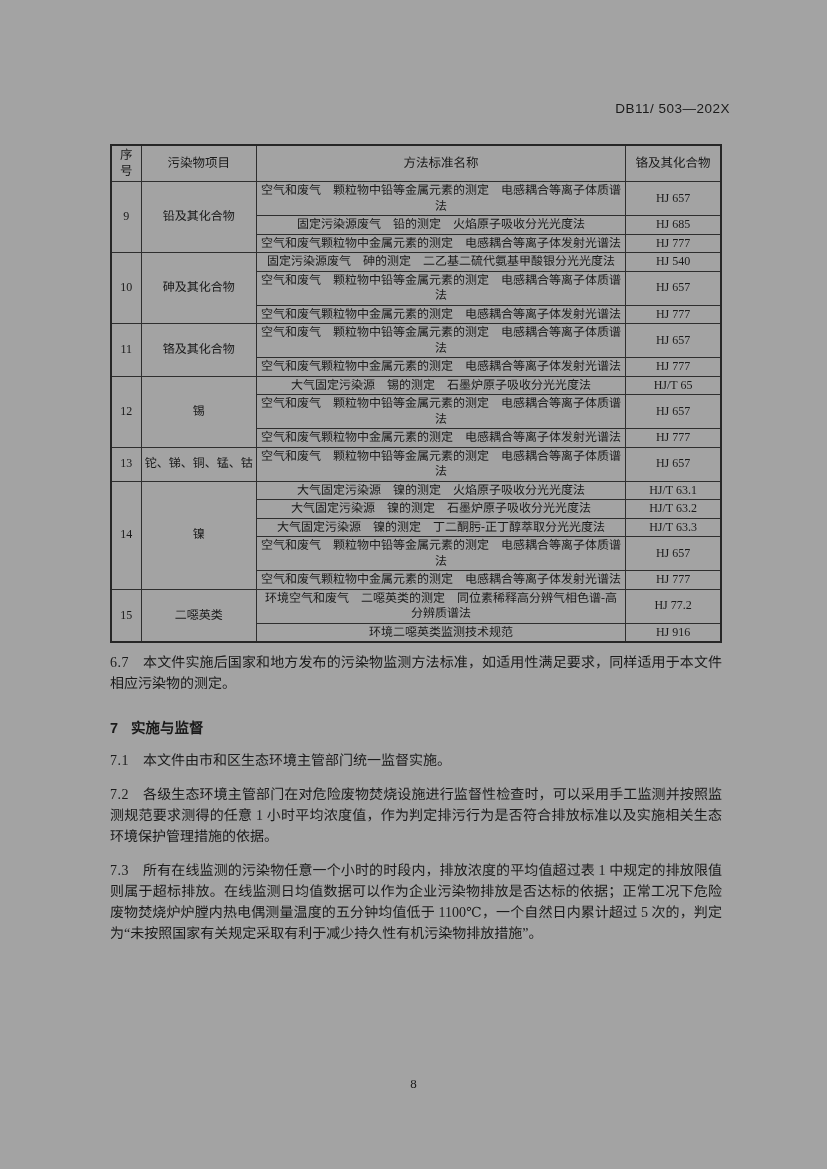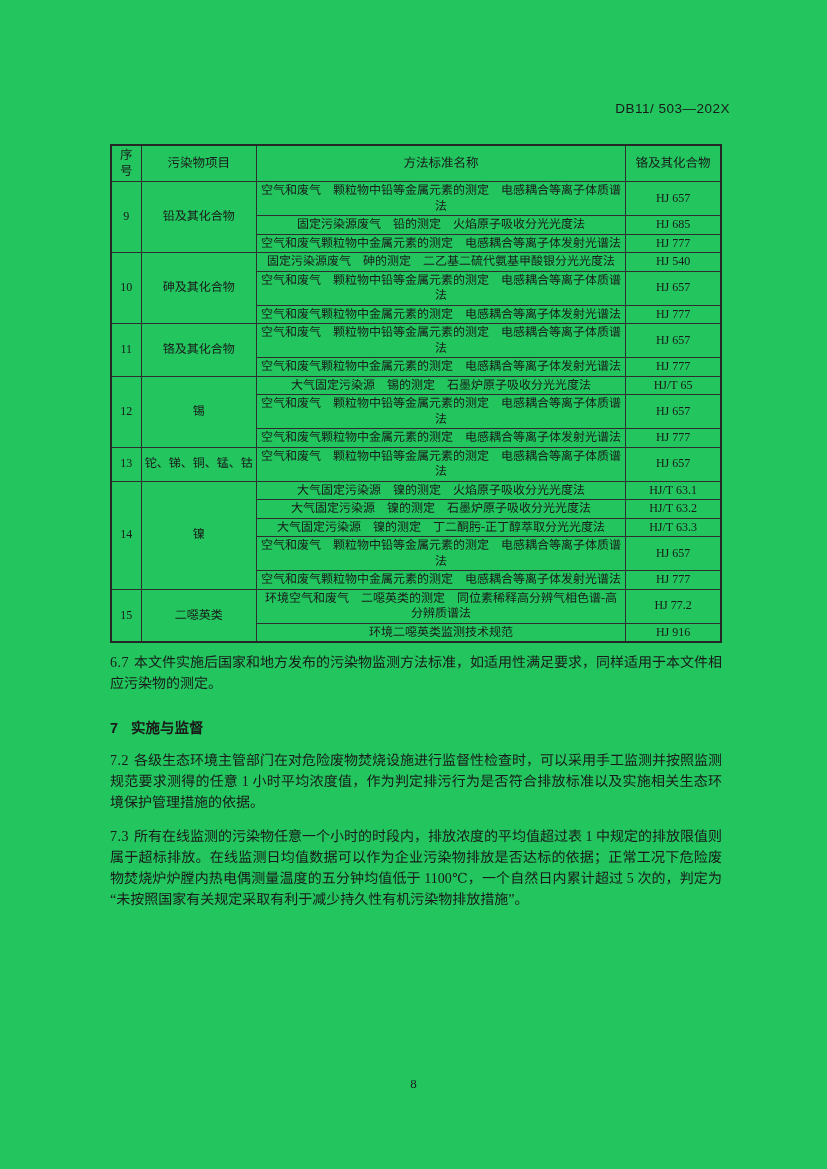--- a/index.html
+++ b/index.html
@@ -5,21 +5,21 @@
   html, body {
     margin: 0;
     padding: 0;
     background: #e8e8e6;
   }
   .page {
     position: relative;
     width: 827px;
     height: 1169px;
     margin: 0 auto;
-    background: #22c55e;
+    background: #a3a3a3;
     color: #1a1a1a;
     font-family: "Liberation Serif", "DejaVu Serif", serif;
     overflow: hidden;
   }
   .doc-code {
     position: absolute;
     top: 101px;
     right: 97px;
     font-family: "Liberation Sans", "DejaVu Sans", sans-serif;
     font-size: 13.5px;
@@ -65,21 +65,21 @@
   }
   .body-text p {
     margin: 13px 0 0 0;
     font-size: 14px;
     line-height: 21px;
     text-align: justify;
     color: #1a1a1a;
   }
   .body-text p:first-child { margin-top: 0; }
   .plabel {
-    margin-right: 5px;
+    margin-right: 14px;
     letter-spacing: 0.5px;
   }
   h2.sec-heading {
     margin: 22px 0 8px 0;
     font-family: Liberation Sans, sans-serif;
     font-size: 14.5px;
     font-weight: bold;
     color: #1a1a1a;
   }
   h2.sec-heading .hnum { margin-right: 13px; }
@@ -214,20 +214,23 @@
     <div class="body-text">
 
       <p>
         <span class="plabel">6.7</span><span>本文件实施后国家和地方发布的污染物监测方法标准，如适用性满足要求，同样适用于本文件相应污染物的测定。</span>
       </p>
 
       <h2 class="sec-heading">
         <span class="hnum">7</span><span>实施与监督</span>
       </h2>
 
+      <p>
+        <span class="plabel">7.1</span><span>本文件由市和区生态环境主管部门统一监督实施。</span>
+      </p>
 
       <p>
         <span class="plabel">7.2</span><span>各级生态环境主管部门在对危险废物焚烧设施进行监督性检查时，可以采用手工监测并按照监测规范要求测得的任意 1 小时平均浓度值，作为判定排污行为是否符合排放标准以及实施相关生态环境保护管理措施的依据。</span>
       </p>
 
       <p>
         <span class="plabel">7.3</span><span>所有在线监测的污染物任意一个小时的时段内，排放浓度的平均值超过表 1 中规定的排放限值则属于超标排放。在线监测日均值数据可以作为企业污染物排放是否达标的依据；正常工况下危险废物焚烧炉炉膛内热电偶测量温度的五分钟均值低于 1100℃，一个自然日内累计超过 5 次的，判定为“未按照国家有关规定采取有利于减少持久性有机污染物排放措施”。</span>
       </p>
 
     </div>

